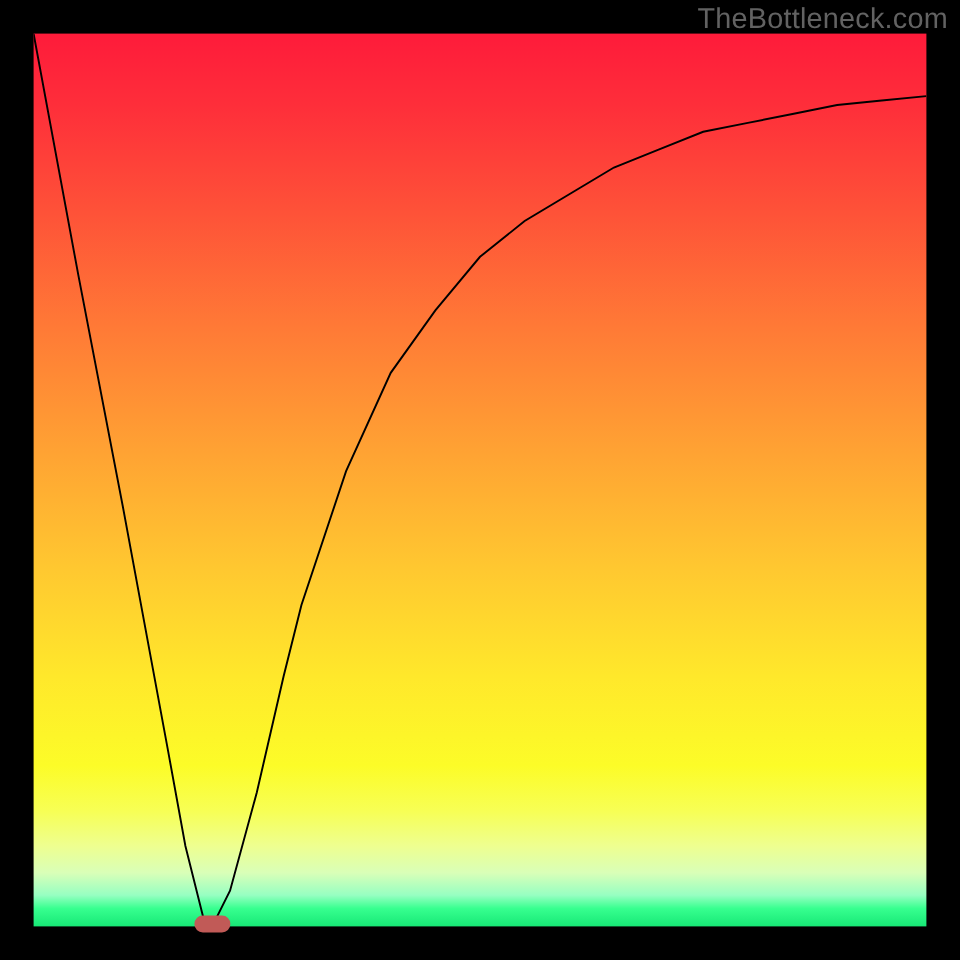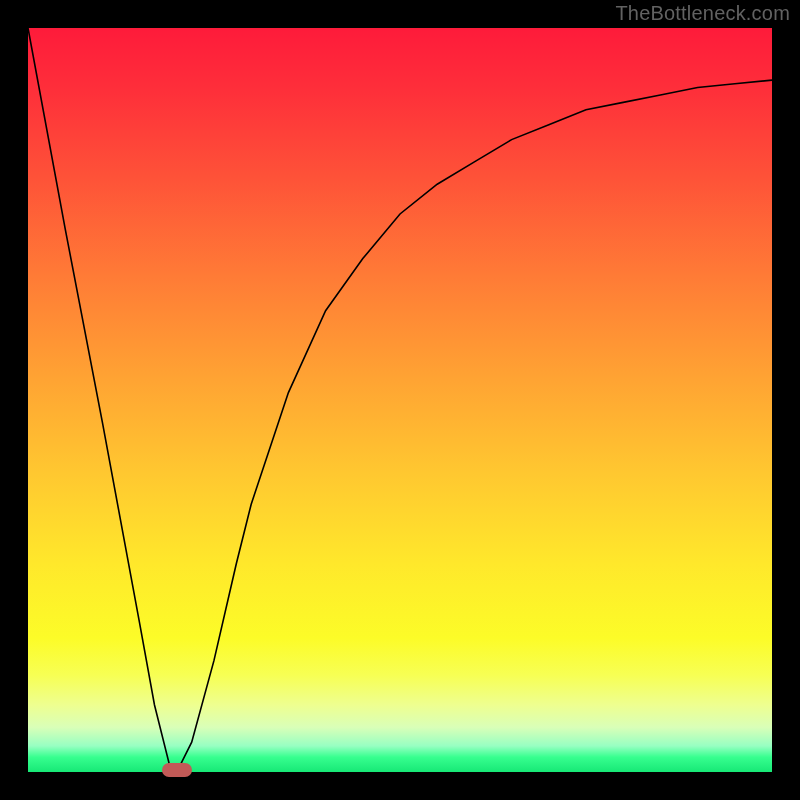--- a/index.html
+++ b/index.html
@@ -15,21 +15,21 @@
     position: relative;
     width: 800px;
     height: 800px;
     background: #000;
   }
   .watermark {
     position: absolute;
     top: 2px;
     right: 10px;
     color: #626262;
-    font-size: 20px;
+    font-size: 24px;
     font-weight: 500;
     letter-spacing: 0.2px;
     z-index: 10;
     text-align: right;
   }
   .plot-area {
     
     position: absolute;
     left: 28px;
     top: 28px;

